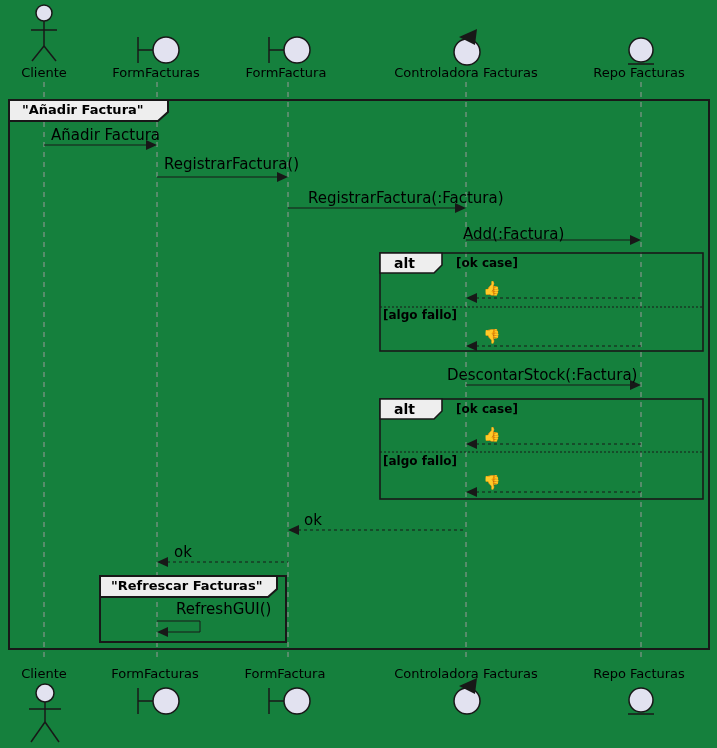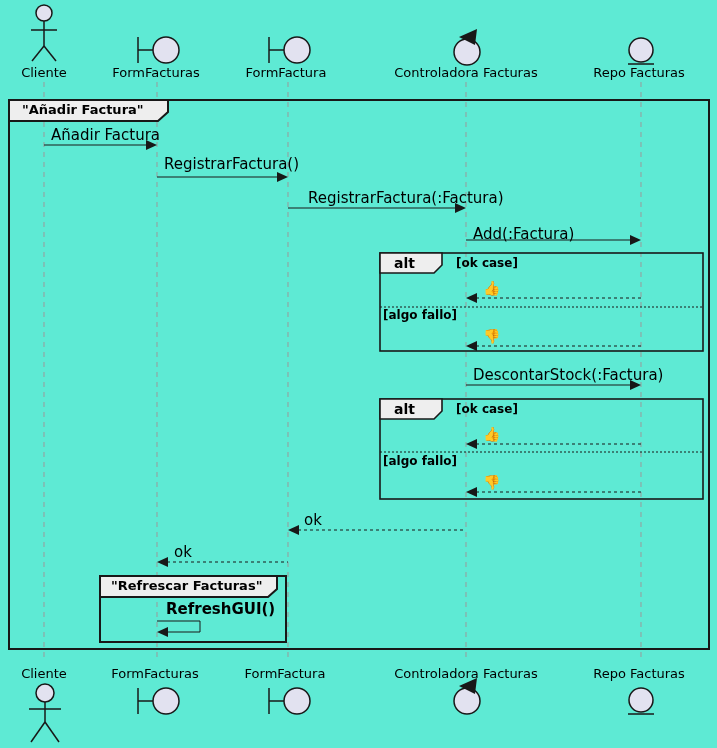--- a/index.html
+++ b/index.html
@@ -1,17 +1,17 @@
 <!DOCTYPE html>
 <html><head>
 <meta charset="utf-8">
 <style>
   html,body{margin:0;padding:0;background:#fff;}
   .canvas{
-    position:relative;width:717px;height:748px;background:#5eead4;
+    position:relative;width:717px;height:748px;background:#15803d;
     font-family:"DejaVu Sans", sans-serif;overflow:hidden;color:#000;
   }
   .layer{position:absolute;left:0;top:0;}
   .txt{position:absolute;white-space:nowrap;line-height:1.15;}
   .ptitle{font-size:13px;transform:translateX(-50%);}
   .msg{font-size:15px;}
   .frametitle{font-size:13px;font-weight:bold;}
   .op{font-size:14px;font-weight:bold;}
   .guard{font-size:12px;font-weight:bold;}
   .emoji{font-size:14px;}
@@ -162,25 +162,25 @@
   <div class="txt ptitle" style="left:286px;top:66px;">FormFactura</div>
   <div class="txt ptitle" style="left:466px;top:66px;">Controladora Facturas</div>
   <div class="txt ptitle" style="left:639px;top:66px;">Repo Facturas</div>
 
   <div class="txt frametitle" style="left:22px;top:103px;">"Añadir Factura"</div>
   <div class="txt frametitle" style="left:111px;top:579px;">"Refrescar Facturas"</div>
 
   <div class="txt msg" style="left:51px;top:127px;">Añadir Factura</div>
   <div class="txt msg" style="left:164px;top:156px;">RegistrarFactura()</div>
   <div class="txt msg" style="left:308px;top:190px;">RegistrarFactura(:Factura)</div>
-  <div class="txt msg" style="left:473px;top:226px;">Add(:Factura)</div>
-  <div class="txt msg" style="left:473px;top:367px;">DescontarStock(:Factura)</div>
+  <div class="txt msg" style="left:463px;top:226px;">Add(:Factura)</div>
+  <div class="txt msg" style="left:447px;top:367px;">DescontarStock(:Factura)</div>
   <div class="txt msg" style="left:304px;top:512px;">ok</div>
   <div class="txt msg" style="left:174px;top:544px;">ok</div>
-  <div class="txt msg" style="left:166px;top:601px;font-weight:bold;">RefreshGUI()</div>
+  <div class="txt msg" style="left:176px;top:601px;">RefreshGUI()</div>
 
   <div class="txt op" style="left:394px;top:255px;">alt</div>
   <div class="txt guard" style="left:456px;top:257px;">[ok case]</div>
   <div class="txt emoji" style="left:483px;top:280px;">👍</div>
   <div class="txt guard" style="left:383px;top:309px;">[algo fallo]</div>
   <div class="txt emoji" style="left:483px;top:328px;">👎</div>
 
   <div class="txt op" style="left:394px;top:401px;">alt</div>
   <div class="txt guard" style="left:456px;top:403px;">[ok case]</div>
   <div class="txt emoji" style="left:483px;top:426px;">👍</div>

